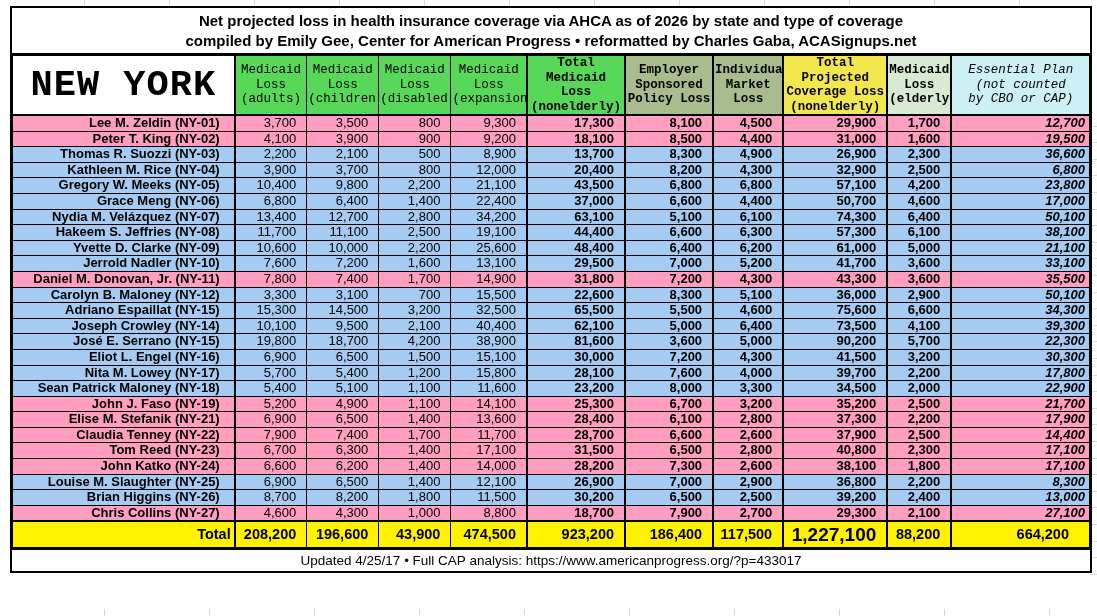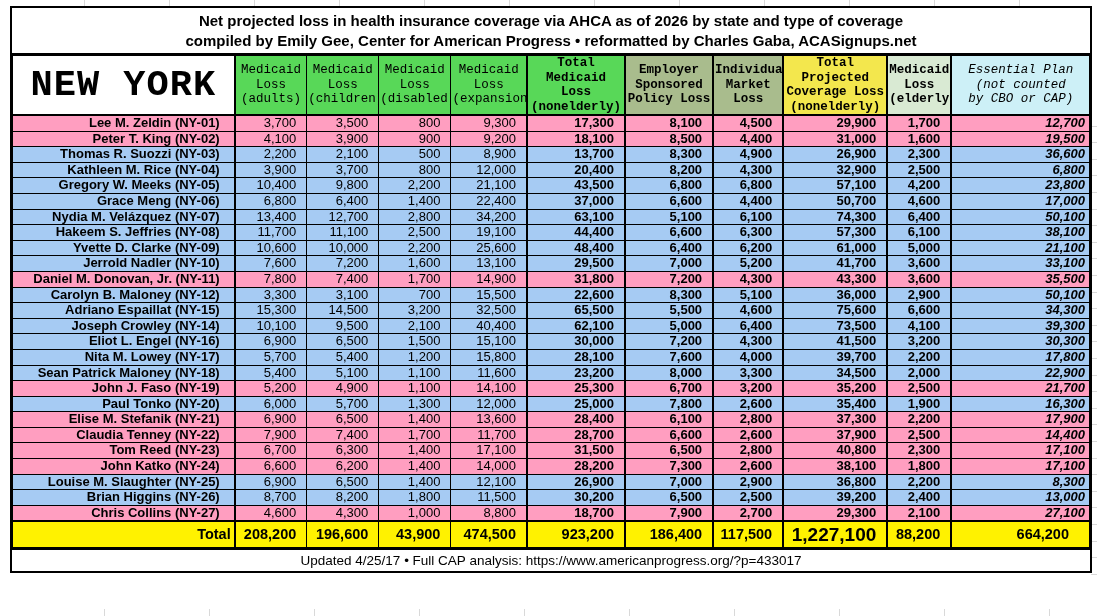--- a/index.html
+++ b/index.html
@@ -303,20 +303,33 @@
           <td class="c3">2,100</td>
           <td class="c4">40,400</td>
           <td class="c5">62,100</td>
           <td class="c6">5,000</td>
           <td class="c7">6,400</td>
           <td class="c8">73,500</td>
           <td class="c9">4,100</td>
           <td class="c10">39,300</td>
         </tr>
         <tr style="background: rgb(166, 203, 243);">
+          <td class="c0">José E. Serrano (NY-15)</td>
+          <td class="c1">19,800</td>
+          <td class="c2">18,700</td>
+          <td class="c3">4,200</td>
+          <td class="c4">38,900</td>
+          <td class="c5">81,600</td>
+          <td class="c6">3,600</td>
+          <td class="c7">5,000</td>
+          <td class="c8">90,200</td>
+          <td class="c9">5,700</td>
+          <td class="c10">22,300</td>
+        </tr>
+        <tr style="background: rgb(166, 203, 243);">
           <td class="c0">Eliot L. Engel (NY-16)</td>
           <td class="c1">6,900</td>
           <td class="c2">6,500</td>
           <td class="c3">1,500</td>
           <td class="c4">15,100</td>
           <td class="c5">30,000</td>
           <td class="c6">7,200</td>
           <td class="c7">4,300</td>
           <td class="c8">41,500</td>
           <td class="c9">3,200</td>
@@ -353,33 +366,20 @@
           <td class="c1">5,200</td>
           <td class="c2">4,900</td>
           <td class="c3">1,100</td>
           <td class="c4">14,100</td>
           <td class="c5">25,300</td>
           <td class="c6">6,700</td>
           <td class="c7">3,200</td>
           <td class="c8">35,200</td>
           <td class="c9">2,500</td>
           <td class="c10">21,700</td>
-        </tr>
-        <tr style="background: rgb(166, 203, 243);">
-          <td class="c0">Paul Tonko (NY-20)</td>
-          <td class="c1">6,000</td>
-          <td class="c2">5,700</td>
-          <td class="c3">1,300</td>
-          <td class="c4">12,000</td>
-          <td class="c5">25,000</td>
-          <td class="c6">7,800</td>
-          <td class="c7">2,600</td>
-          <td class="c8">35,400</td>
-          <td class="c9">1,900</td>
-          <td class="c10">16,300</td>
         </tr>
         <tr style="background: rgb(255, 158, 192);">
           <td class="c0">Elise M. Stefanik (NY-21)</td>
           <td class="c1">6,900</td>
           <td class="c2">6,500</td>
           <td class="c3">1,400</td>
           <td class="c4">13,600</td>
           <td class="c5">28,400</td>
           <td class="c6">6,100</td>
           <td class="c7">2,800</td>

